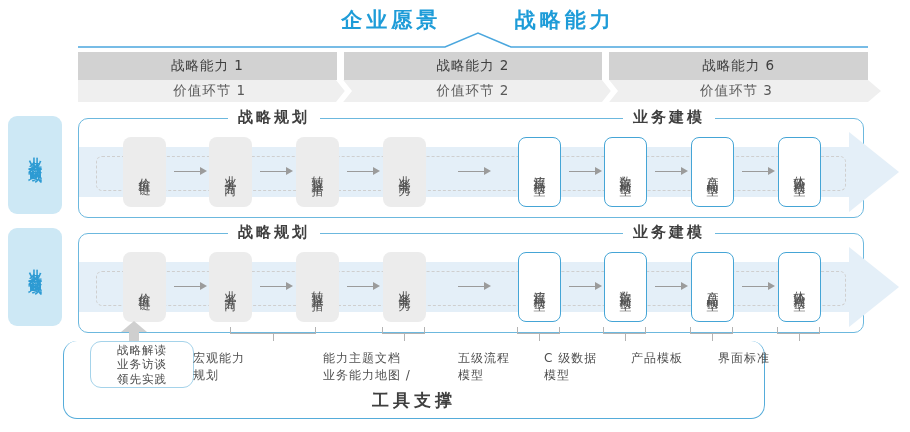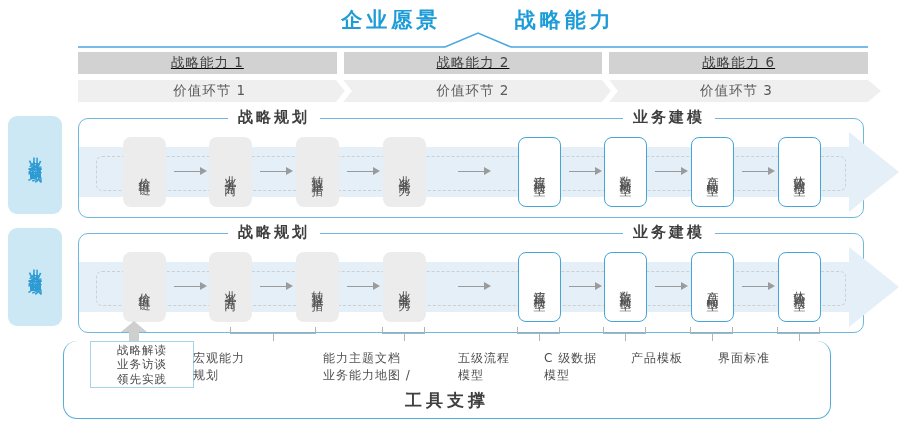--- a/index.html
+++ b/index.html
@@ -11,21 +11,21 @@
   }
   *{box-sizing:border-box;margin:0;padding:0;}
   body{background:#fff;font-family:"DejaVu Sans","Liberation Sans",sans-serif;}
   .page{position:relative;width:910px;height:432px;background:#fff;overflow:hidden;}
 
   .title{position:absolute;left:48px;top:6px;width:860px;text-align:center;
          font-size:21px;font-weight:bold;color:var(--title-blue);letter-spacing:4px;}
   .title span{margin:0 31px;}
   .title-line{position:absolute;left:0;top:0;}
 
-  .cap-bars{position:absolute;left:78px;top:52px;width:790px;height:22px;display:flex;gap:7px;text-decoration:underline;}
+  .cap-bars{position:absolute;left:78px;top:52px;width:790px;height:28px;display:flex;gap:7px;}
   .cap-bar{flex:1;background:var(--bar-gray);display:flex;align-items:center;justify-content:center;
            font-size:13.5px;color:var(--text-dark);letter-spacing:1px;}
 
   .value-band{position:absolute;left:78px;top:80px;width:790px;height:22px;background:var(--band-gray);display:flex;}
   .value-cell{flex:1;display:flex;align-items:center;justify-content:center;
               font-size:13.5px;color:#5A5A5A;letter-spacing:1px;}
   .chev-sep{position:absolute;top:0;width:16px;height:22px;background:#fff;
             clip-path:polygon(0 0,45% 0,100% 50%,45% 100%,0 100%,55% 50%);}
   .band-tip{position:absolute;right:-13px;top:0;width:0;height:0;
             border-top:11px solid transparent;border-bottom:11px solid transparent;
@@ -52,27 +52,27 @@
           border-top:1.5px solid var(--arrow-gray);}
   .harrow::after{content:'';position:absolute;right:-7px;top:-5px;width:0;height:0;
           border-left:7px solid var(--arrow-gray);
           border-top:4px solid transparent;border-bottom:4px solid transparent;}
 
   .domain{position:absolute;left:8px;width:54px;height:98px;background:var(--domain-bg);
           border-radius:9px;display:flex;align-items:center;justify-content:center;}
   .domain .vtext{font-size:13.5px;font-weight:bold;color:var(--domain-text);
                  text-orientation:mixed;letter-spacing:4px;}
 
-  .tools{position:absolute;left:63px;top:341px;width:768px;height:78px;
+  .tools{position:absolute;left:63px;top:341px;width:702px;height:78px;
          border:1.5px solid #55ACDA;border-top:none;border-radius:14px;}
   .tools-label{position:absolute;left:0;right:0;bottom:6px;text-align:center;
                font-size:17px;font-weight:bold;color:var(--text-dark);letter-spacing:4px;}
 
   .annot-box{position:absolute;left:90px;top:341px;width:104px;height:47px;background:#fff;
-             border:1px solid var(--annot-border);border-radius:0;z-index:5;
+             border:1px solid var(--annot-border);border-radius:11px;z-index:5;
              display:flex;flex-direction:column;align-items:center;justify-content:center;
              font-size:11.5px;line-height:1.26;color:var(--text-gray);letter-spacing:1px;}
   .up-arrow{position:absolute;left:121px;top:321px;width:26px;height:21px;z-index:4;}
   .up-arrow::before{content:'';position:absolute;left:0;top:0;width:0;height:0;
              border-left:13px solid transparent;border-right:13px solid transparent;
              border-bottom:11px solid var(--uparrow-gray);}
   .up-arrow::after{content:'';position:absolute;left:8px;top:11px;width:10px;height:10px;
              background:var(--uparrow-gray);}
 
   .bracket{position:absolute;top:327px;height:7px;z-index:5;

